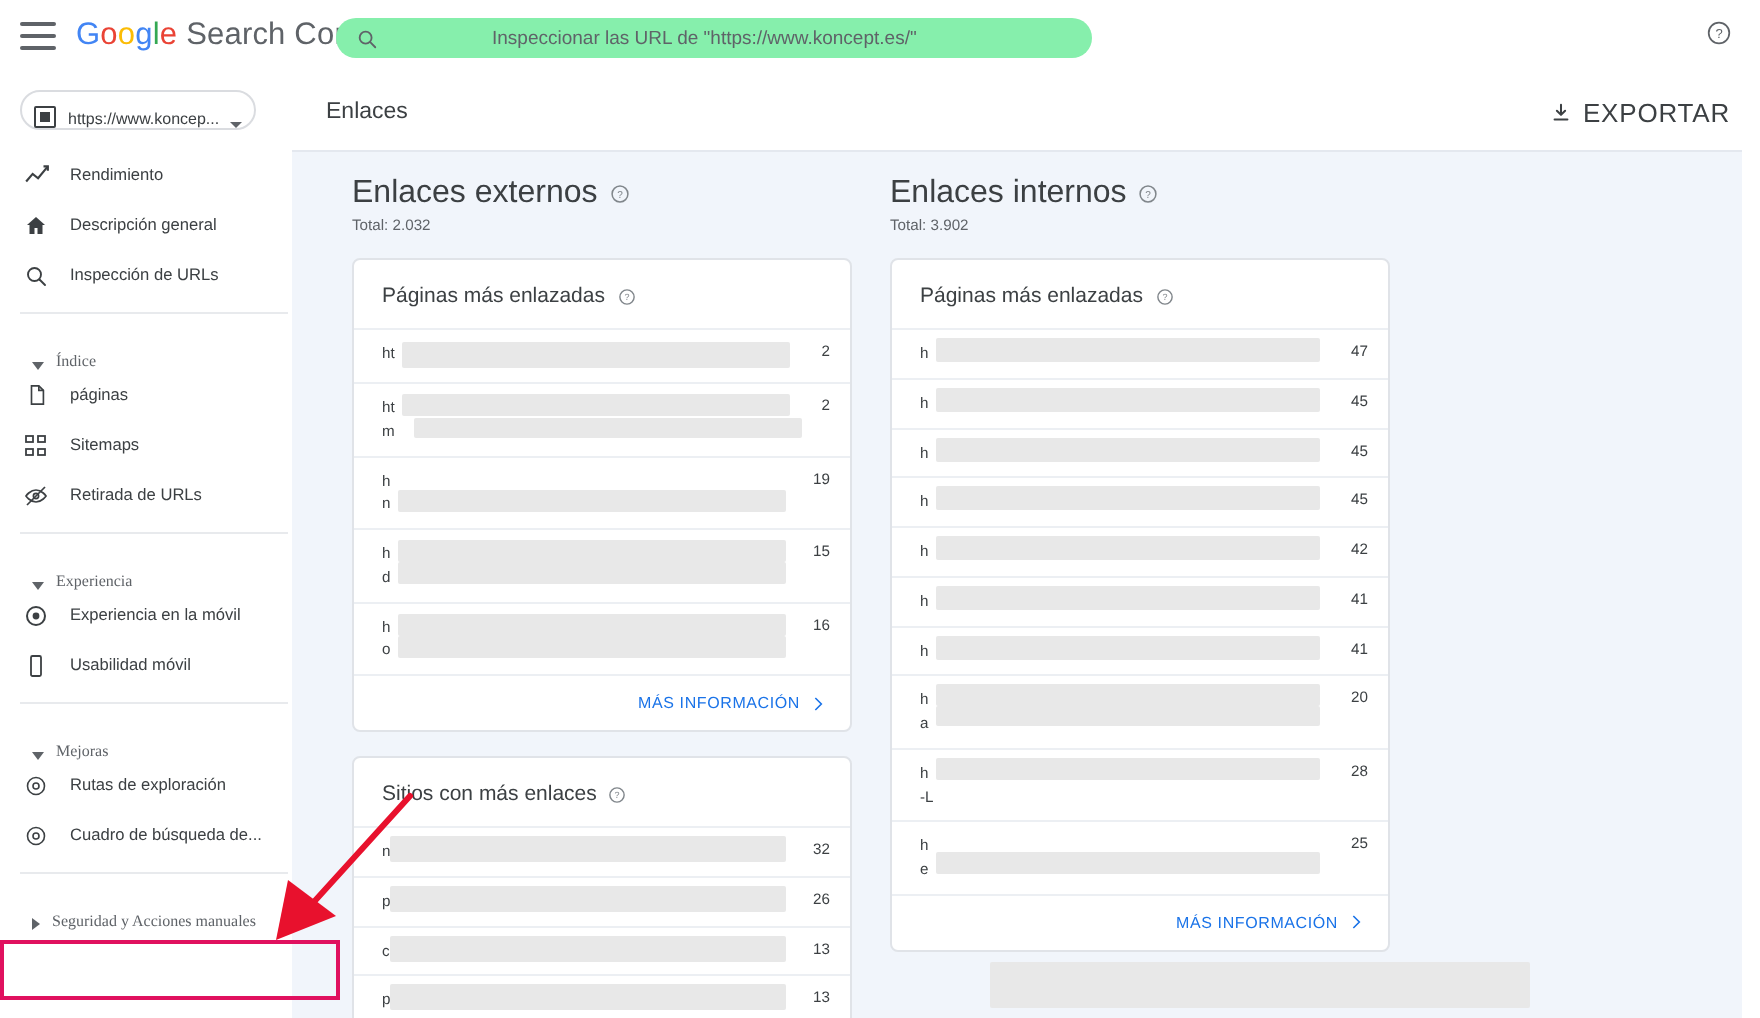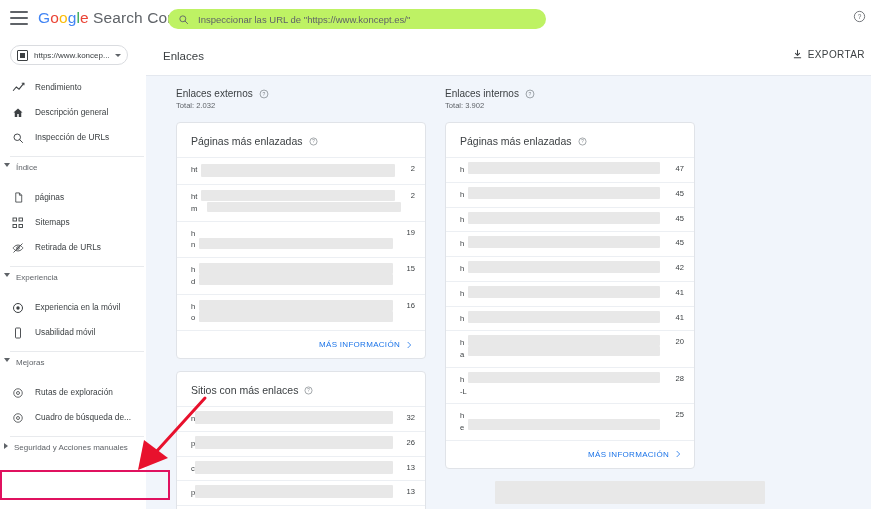--- a/index.html
+++ b/index.html
@@ -27,40 +27,40 @@
   .hamburger span { display: block; height: 1.6px; background: #5f6368; border-radius: 1px; }
   .brand { font-size: 15.5px; letter-spacing: 0.1px; white-space: nowrap; }
   .brand .g1 { color: #4285F4; } .brand .g2 { color: #EA4335; }
   .brand .g3 { color: #FBBC05; } .brand .g4 { color: #4285F4; }
   .brand .g5 { color: #34A853; } .brand .g6 { color: #EA4335; }
   .brand .gc { color: #5f6368; font-weight: 400; }
 
   .searchwrap {
     position: absolute; left: 168px; top: 9px;
     width: 378px; height: 20px;
-    background: #bef264; border-radius: 10px;
-    display: flex; align-items: center; padding: 0 10px;
+    background: #86efac; border-radius: 10px;
+    display: flex; align-items: center; padding: 0 10px; gap: 48px;
   }
   .searchwrap svg { flex: none; }
   .search-placeholder {
     margin-left: 9px; font-size: 9.5px; color: #5f6368;
     white-space: nowrap; overflow: hidden;
   }
   .help-icon-top { position: absolute; right: 14px; top: 10px; cursor: pointer; }
 
   
   .sidebar {
     position: absolute; top: 36px; left: 0; width: 155px; height: 473px;
     background: #ffffff; overflow: hidden;
     border-right: 1px solid #fff;
   }
   .property {
     margin: 9px 0 0 10px; width: 118px; height: 20px;
     border: 1px solid #dadce0; border-radius: 10px;
-    display: flex; align-items: center; padding: 0 6px; cursor: pointer;
+    display: flex; align-items: flex-end; padding: 0 6px; cursor: pointer;
     background: #fff;
   }
   .prop-ico {
     width: 11px; height: 11px; border: 1.3px solid #3c4043; border-radius: 1px;
     flex: none; position: relative; background: #fff;
   }
   .prop-ico:after {
     content: ""; position: absolute; left: 2px; top: 2px;
     width: 5px; height: 5px; background: #3c4043;
   }
@@ -76,22 +76,23 @@
     display: flex; align-items: center; height: 25px;
     padding-left: 10px; cursor: pointer; position: relative;
   }
   .nav-item .ico { width: 16px; height: 16px; flex: none; display: flex;
                    align-items: center; justify-content: center; }
   .nav-item .txt {
     font-size: 8.3px; color: #3c4043; margin-left: 9px; white-space: nowrap;
     overflow: hidden; line-height: 1.25;
   }
   .sec-head {
-    display: flex; align-items: flex-start; height: 22px; padding-left: 4px;
+    display: flex; align-items: flex-end; height: 22px; padding-left: 16px;
     cursor: pointer;
+    font-family: Liberation Serif, serif;
   }
   .sec-head .tri {
     width: 0; height: 0; margin-right: 6px; flex: none;
     border-left: 3.2px solid transparent; border-right: 3.2px solid transparent;
     border-top: 4px solid #5f6368;
   }
   .sec-head .tri.closed {
     border-top: 3.2px solid transparent; border-bottom: 3.2px solid transparent;
     border-left: 4px solid #5f6368; border-right: 0;
   }
@@ -105,30 +106,30 @@
   }
   .page-head {
     height: 40px; background: #fff; display: flex; align-items: center;
     padding-left: 17px; border-bottom: 1px solid #e4e8ef; position: relative;
   }
   .page-title { font-size: 11.5px; color: #3c4043; }
   .export-btn {
     position: absolute; right: 6px; top: 13px; display: flex; align-items: center;
     cursor: pointer; color: #3c4043;
   }
-  .export-btn .lbl { font-size: 10px; letter-spacing: .4px; margin-left: 5px;
+  .export-btn .lbl { font-size: 13px; letter-spacing: .4px; margin-left: 5px;
                      white-space: nowrap; }
 
   .columns { display: flex; padding: 12px 0 0 0; gap: 0; }
   .col { width: 250px; }
   .col.left { margin-left: 30px; }
   .col.right { margin-left: 19px; }
 
   .col-title-row { display: flex; align-items: center; gap: 6px; }
-  .col-title { font-size: 10px; color: #3c4043; }
+  .col-title { font-size: 16px; color: #3c4043; }
   .col-total { font-size: 7.6px; color: #5f6368; margin-top: 2px; }
 
   .card {
     background: #fff; border: 1px solid #e0e3e8; border-radius: 4px;
     margin-top: 12px; overflow: hidden;
   }
   .card-head {
     display: flex; align-items: center; gap: 6px;
     padding: 12px 12px 10px 14px;
   }

